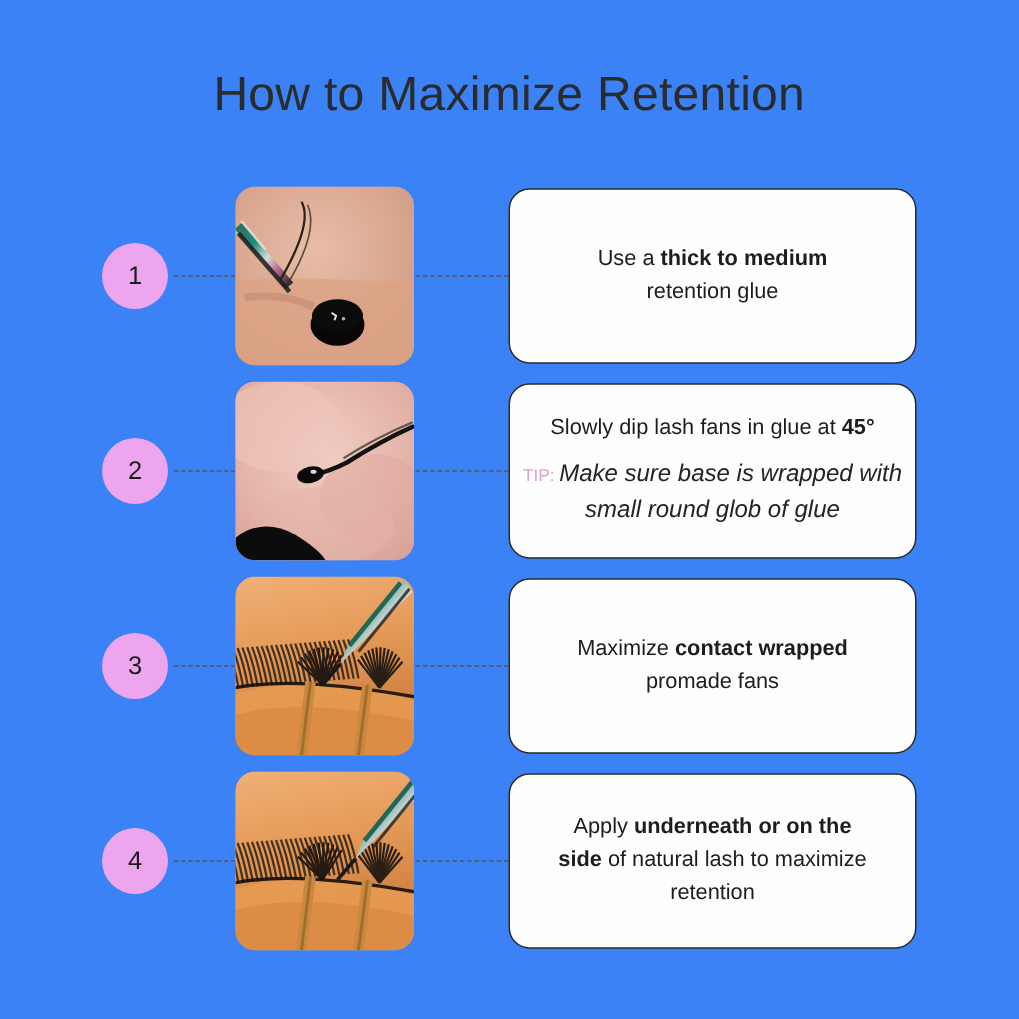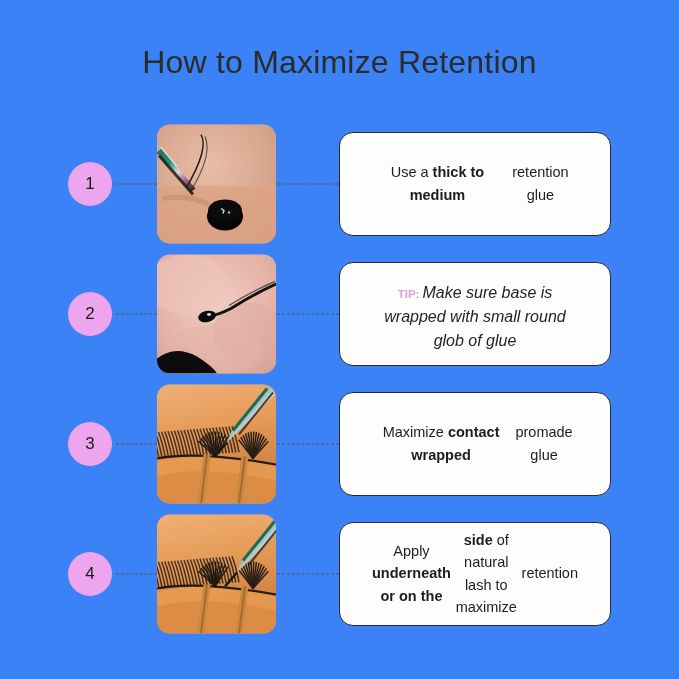--- a/index.html
+++ b/index.html
@@ -100,47 +100,47 @@
   }
   .thumb svg { display: block; width: 119px; height: 119px; }
 
   
   .card {
     position: absolute;
     left: 339px;
     top: 50%;
     transform: translateY(-50%);
     width: 272px;
-    height: 104px;
+    height: 117px;
     background: #fdfdfc;
     border: 1.3px solid #2a2a2a;
     border-radius: 14px;
     display: flex;
-    flex-direction: row;
+    flex-direction: column;
     align-items: center;
     justify-content: center;
-    padding: 8px 32px;
+    padding: 8px 8px;
     text-align: center;
   }
 
   .card-line {
     font-size: 14.5px;
     line-height: 1.53;
     font-weight: 400;
     color: #1d1d1d;
   }
   .card-line b { font-weight: 700; }
 
   .tip-block {
     margin-top: 7px;
     text-align: center;
   }
   .tip-label {
     font-size: 11.5px;
-    font-weight: 700;
+    font-weight: 400;
     color: #d9a3d6;
     margin-right: 3px;
   }
   .tip-text {
     font-size: 16px;
     font-style: italic;
     line-height: 1.5;
     color: #242424;
   }
 </style>
@@ -249,20 +249,21 @@
       <ellipse cx="92" cy="78" rx="36" ry="30" fill="#dda79e" opacity="0.5"></ellipse>
       <ellipse cx="58" cy="96" rx="48" ry="26" fill="#e4b3a8" opacity="0.45"></ellipse>
       <path d="M118 30 Q96 40 74 54 Q62 60 52 62" stroke="#121212" stroke-width="3" fill="none" stroke-linecap="round"></path>
       <path d="M118 27 Q94 37 72 51" stroke="#2a2a2a" stroke-width="1.4" fill="none" opacity="0.7"></path>
       <ellipse cx="50" cy="62" rx="9" ry="5.5" fill="#0a0a0a" transform="rotate(-12 50 62)"></ellipse>
       <ellipse cx="52" cy="60" rx="2" ry="1.4" fill="#f0f0f0" opacity="0.9"></ellipse>
       <path d="M0 104 Q18 90 40 102 Q56 112 60 119 L0 119 Z" fill="#0c0c0c"></path>
     </svg>
         </div>
         <div class="card">
+          <div class="card-line"><span>Slowly dip lash fans in glue at </span><b>45°</b></div>
           <div class="tip-block"><span class="tip-label">TIP:</span><span class="tip-text">Make sure base is wrapped with small round glob of glue</span></div>
         </div>
       </div>
       <div class="step">
         <div class="bubble-wrap">
           <div class="bubble">3</div>
         </div>
         <div class="dash dash-left"></div>
         <div class="dash dash-right"></div>
         <div class="thumb">
@@ -361,21 +362,21 @@
       <path d="M70 58 L58 72" stroke="#1a1a1a" stroke-width="2.4" fill="none"></path>
     </g>
     <path d="M50 70 L44 119" stroke="#c98a3f" stroke-width="7" fill="none"></path>
     <path d="M50 70 L44 119" stroke="#8a5a22" stroke-width="2" fill="none" opacity="0.6"></path>
     <path d="M88 72 L82 119" stroke="#c98a3f" stroke-width="7" fill="none"></path>
     <path d="M88 72 L82 119" stroke="#8a5a22" stroke-width="2" fill="none" opacity="0.6"></path>
   </svg>
         </div>
         <div class="card">
           <div class="card-line"><span>Maximize </span><b>contact wrapped</b></div>
-          <div class="card-line"><span>promade glue</span></div>
+          <div class="card-line"><span>promade fans</span></div>
         </div>
       </div>
       <div class="step">
         <div class="bubble-wrap">
           <div class="bubble">4</div>
         </div>
         <div class="dash dash-left"></div>
         <div class="dash dash-right"></div>
         <div class="thumb">
           <svg viewBox="0 0 119 119" xmlns="http://www.w3.org/2000/svg">

